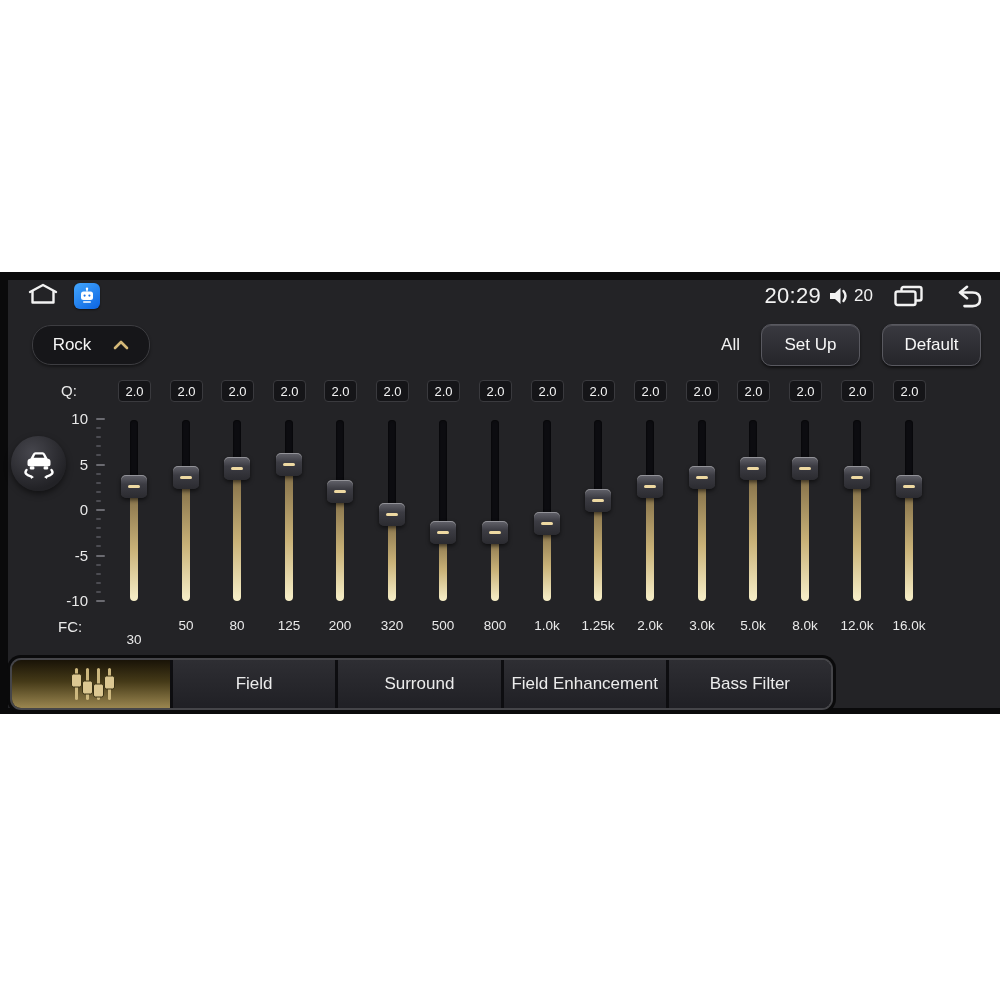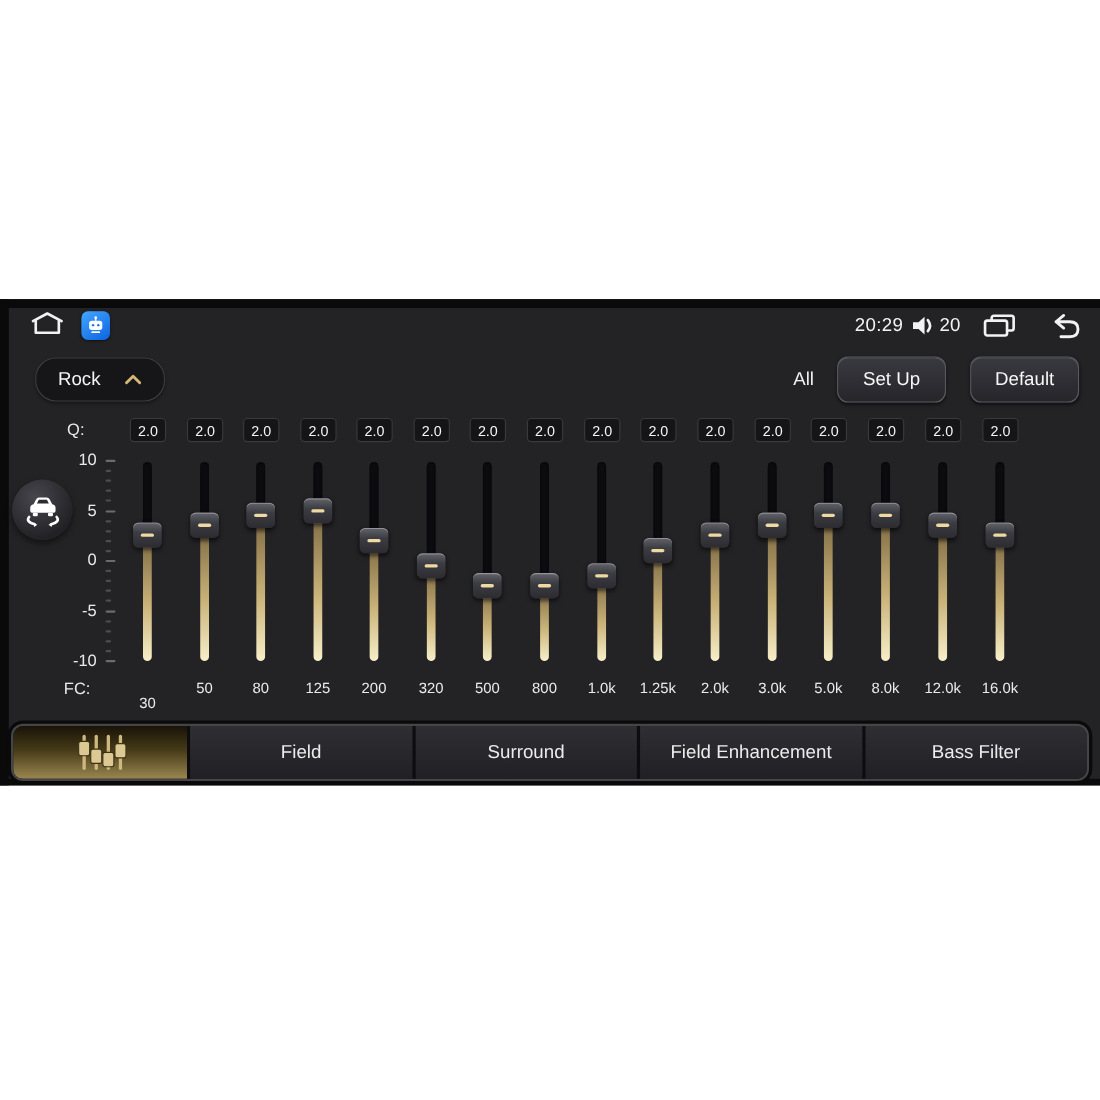--- a/index.html
+++ b/index.html
@@ -7,21 +7,21 @@
   #panel{position:absolute;left:0;top:272px;width:1000px;height:442px;background:#232326;}
   .edge{position:absolute;background:#0a0a0b;}
   #edge-top{left:0;top:0;width:1000px;height:8px;}
   #edge-bottom{left:0;top:436px;width:1000px;height:6px;}
   #edge-left{left:0;top:0;width:8px;height:442px;}
 
   
   #statusbar{position:absolute;left:0;top:8px;width:1000px;height:32px;}
   .sb-left{position:absolute;left:26px;top:0;display:flex;align-items:center;gap:14px;height:32px;}
   .sb-right{position:absolute;right:18px;top:0;display:flex;align-items:center;height:32px;}
-  .sb-time{color:#f2f2f2;font-size:17px;letter-spacing:.3px;}
+  .sb-time{color:#f2f2f2;font-size:22px;letter-spacing:.3px;}
   .sb-vol{color:#f2f2f2;font-size:17px;margin-left:4px;}
   .ai-chip{width:26px;height:26px;border-radius:6px;background:linear-gradient(145deg,#43a7ff,#0b63e0);display:flex;align-items:center;justify-content:center;box-shadow:0 1px 2px rgba(0,0,0,.5);}
 
   
   #preset-pill{position:absolute;left:32px;top:53px;width:116px;height:38px;border-radius:19px;
     background:#161619;border:1px solid #3d3d41;display:flex;align-items:center;justify-content:center;gap:22px;
     box-shadow:0 2px 3px rgba(0,0,0,.4);}
   #preset-pill .label{color:#f5f5f5;font-size:17px;}
   #toolbar-right{position:absolute;right:19px;top:53px;height:40px;display:flex;align-items:center;}
   #all-label{color:#f0f0f0;font-size:17px;margin-right:21px;cursor:default;}
@@ -46,21 +46,21 @@
     background:linear-gradient(#63636b,#3c3c43 40%,#2b2b30);
     box-shadow:inset 0 1px 0 rgba(255,255,255,.32),0 2px 4px rgba(0,0,0,.6);}
   .fader-handle::after{content:"";position:absolute;left:7px;top:10px;width:12px;height:3px;border-radius:2px;background:#eed9a2;}
 
   
   #car-button{position:absolute;left:11px;top:164px;width:55px;height:55px;border-radius:50%;
     background:radial-gradient(circle at 38% 30%,#46464d,#222226 72%);
     box-shadow:0 3px 6px rgba(0,0,0,.5);display:flex;align-items:center;justify-content:center;}
 
   
-  #tabbar{position:absolute;left:12px;top:388px;width:976px;height:48px;border-radius:9px;overflow:hidden;
+  #tabbar{position:absolute;left:12px;top:388px;width:819px;height:48px;border-radius:9px;overflow:hidden;
     display:flex;background:linear-gradient(#2f2f34,#1f1f23);box-shadow:0 0 0 2px #454549, 0 0 0 5px #0a0a0b;}
   .tab{flex:1;display:flex;align-items:center;justify-content:center;color:#ececec;font-size:17px;
     background:linear-gradient(#2e2e33,#202025);}
   .tab-sep{flex:0 0 3px;background:#0d0d10;}
   #tab-eq{flex:0 0 158px;background:linear-gradient(#191307,#453a18 45%,#9a8650);}
 </style>
 </head>
 <body>
 
 <div id="stage">

